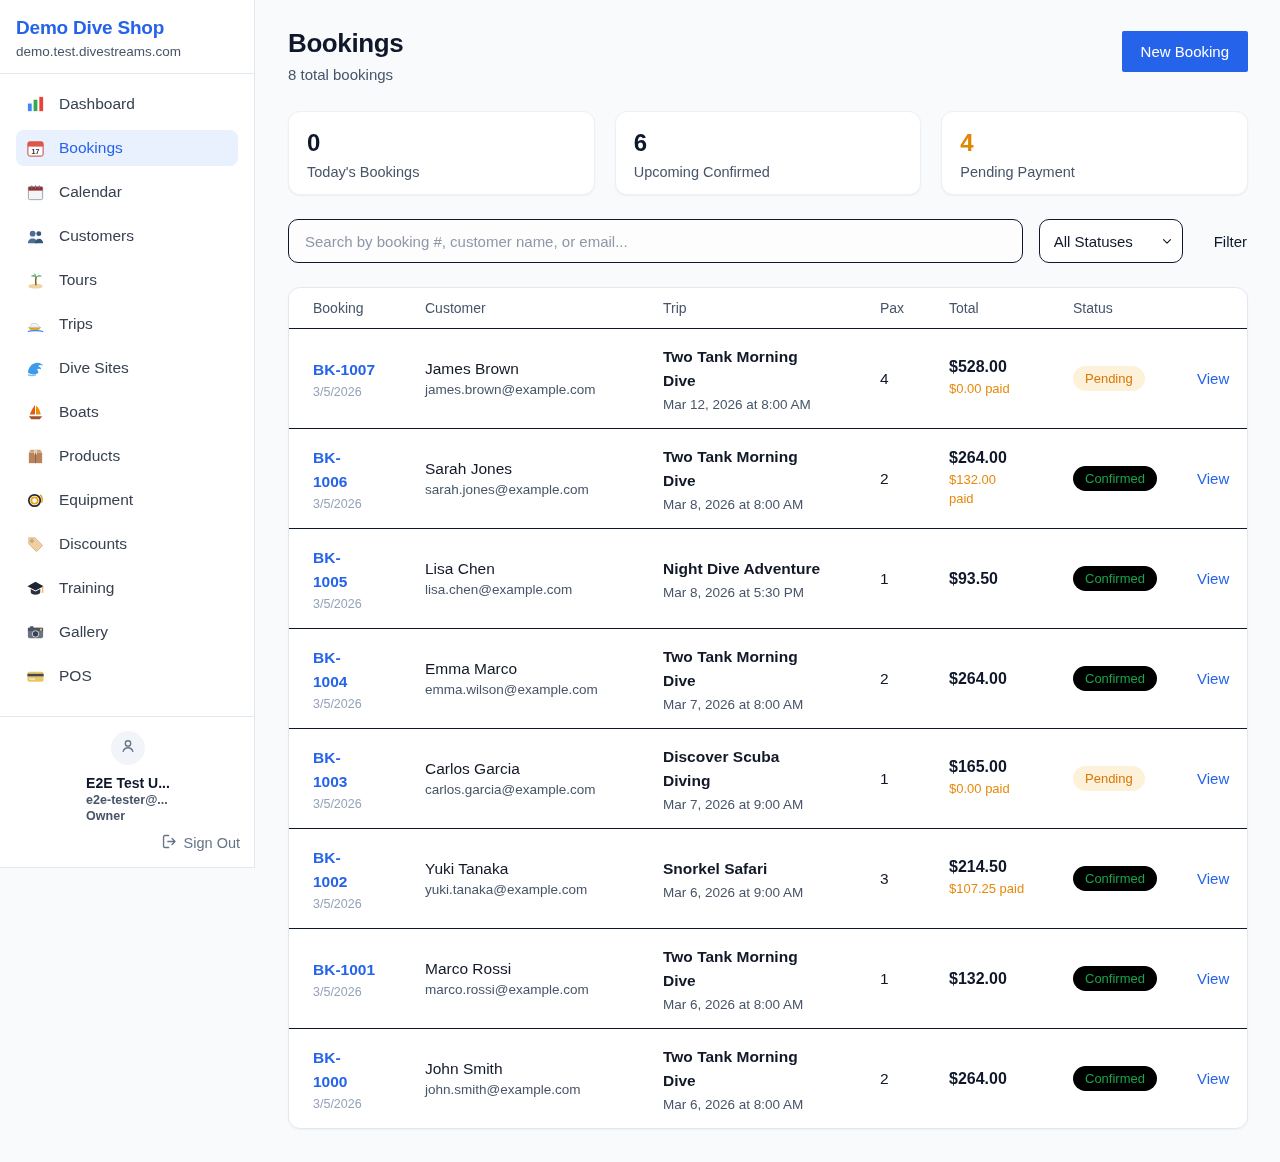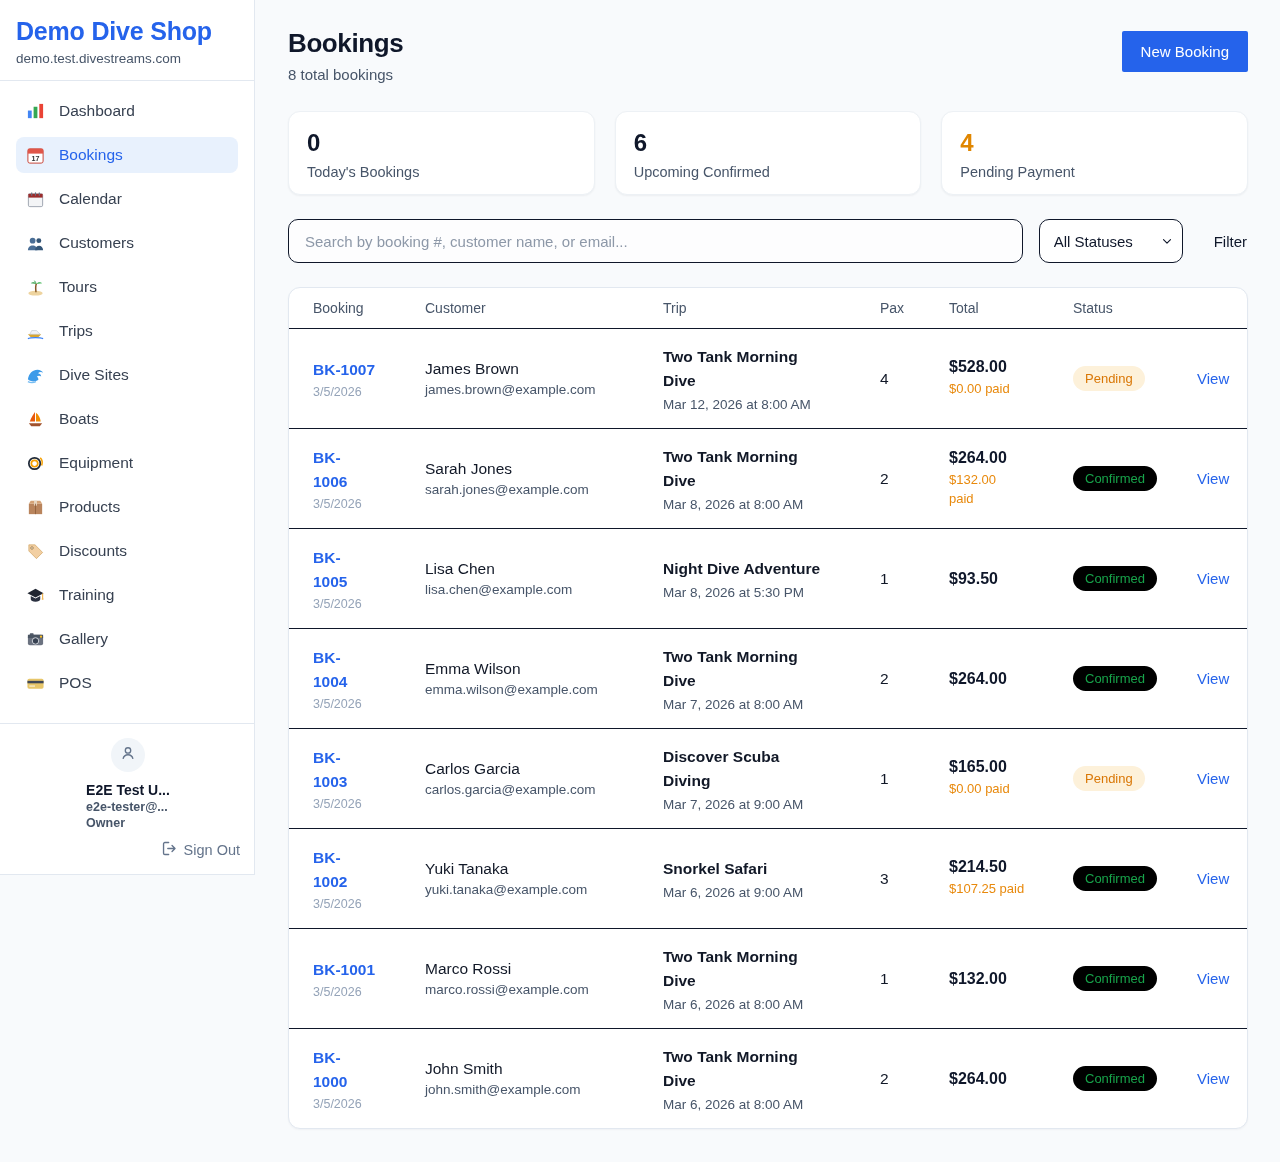--- a/index.html
+++ b/index.html
@@ -13,21 +13,21 @@
   }
   
   .sidebar {
     position: absolute; left: 0; top: 0; width: 255px;
     background: #fff;
     border-right: 1px solid #e2e8f0;
     border-bottom: 1px solid #e2e8f0;
     display: flex; flex-direction: column;
   }
   .logo-block { padding: 17px 16px 14px; border-bottom: 1px solid #e2e8f0; }
-  .shop-name { color: #2563eb; font-size: 25px; font-weight: 700; letter-spacing: -0.2px; }
+  .shop-name { color: #2563eb; font-size: 19px; font-weight: 700; letter-spacing: -0.2px; }
   .shop-domain { color: #475569; font-size: 13.5px; margin-top: 5px; }
   .nav { padding: 12px 16px; }
   .nav-item {
     display: flex; align-items: center; gap: 14px;
     height: 36px; margin-bottom: 8px; padding: 0 10px;
     border-radius: 8px; font-size: 15.5px; color: #374151; cursor: pointer;
   }
   .nav-item.active { background: #e8f1fd; color: #2563eb; font-weight: 500; }
   .nav-icon { width: 19px; height: 19px; display: inline-flex; }
   .nav-icon svg { width: 19px; height: 19px; }
@@ -206,37 +206,37 @@
             <path d="M9.5 2v10H4c1.5-4 3.5-7.5 5.5-10z" fill="#e8590c"></path>
             <path d="M10.5 3c3 2.5 4.5 5.5 5 9h-5z" fill="#f08c00"></path>
             <path d="M3 14h14l-2.5 3h-9z" fill="#a0522d"></path>
           </svg>
         </span>
     <span class="nav-label">Boats</span>
   </div>
       <div class="nav-item">
     <span class="nav-icon">
           <svg viewBox="0 0 20 20">
-            <circle cx="9" cy="10" r="6" fill="none" stroke="#1f2937" stroke-width="1.8"></circle>
-            <circle cx="9" cy="10" r="3.4" fill="none" stroke="#f59f00" stroke-width="1.8"></circle>
-            <path d="M15 4c2 2 2.5 5 1.5 8" stroke="#f59f00" stroke-width="1.6" fill="none"></path>
-          </svg>
-        </span>
-    <span class="nav-label">Equipment</span>
-  </div>
-      <div class="nav-item">
-    <span class="nav-icon">
-          <svg viewBox="0 0 20 20">
             <rect x="3" y="6" width="14" height="11" fill="#b9845c"></rect>
             <path d="M3 6l2-3h10l2 3z" fill="#d4a276"></path>
             <path d="M8.5 3h3v5h-3z" fill="#e9d8c3"></path>
             <line x1="10" y1="6" x2="10" y2="17" stroke="#8a5a36" stroke-width="0.8"></line>
           </svg>
         </span>
     <span class="nav-label">Products</span>
+  </div>
+      <div class="nav-item">
+    <span class="nav-icon">
+          <svg viewBox="0 0 20 20">
+            <circle cx="9" cy="10" r="6" fill="none" stroke="#1f2937" stroke-width="1.8"></circle>
+            <circle cx="9" cy="10" r="3.4" fill="none" stroke="#f59f00" stroke-width="1.8"></circle>
+            <path d="M15 4c2 2 2.5 5 1.5 8" stroke="#f59f00" stroke-width="1.6" fill="none"></path>
+          </svg>
+        </span>
+    <span class="nav-label">Equipment</span>
   </div>
       <div class="nav-item">
     <span class="nav-icon">
           <svg viewBox="0 0 20 20">
             <path d="M3 9.5V3h6.5l8 8-6.5 6.5z" fill="#f2cfa2" stroke="#d4a96c" stroke-width="0.8"></path>
             <circle cx="6.3" cy="6.3" r="1.3" fill="#fff" stroke="#a07b46"></circle>
           </svg>
         </span>
     <span class="nav-label">Discounts</span>
   </div>
@@ -423,21 +423,21 @@
       <a class="view">View</a>
     </div>
   </div>
         <div class="t-row">
     <div class="cell">
       <a class="bk-id">BK-
 1004</a>
       <div class="bk-date">3/5/2026</div>
     </div>
     <div class="cell">
-      <div class="cust-name">Emma Wilson</div>
+      <div class="cust-name">Emma Marco</div>
       <div class="cust-email">emma.wilson@example.com</div>
     </div>
     <div class="cell">
       <div class="trip-name">Two Tank Morning
 Dive</div>
       <div class="trip-date">Mar 7, 2026 at 8:00 AM</div>
     </div>
     <div class="cell pax">2</div>
     <div class="cell">
       <div class="total">$264.00</div>

